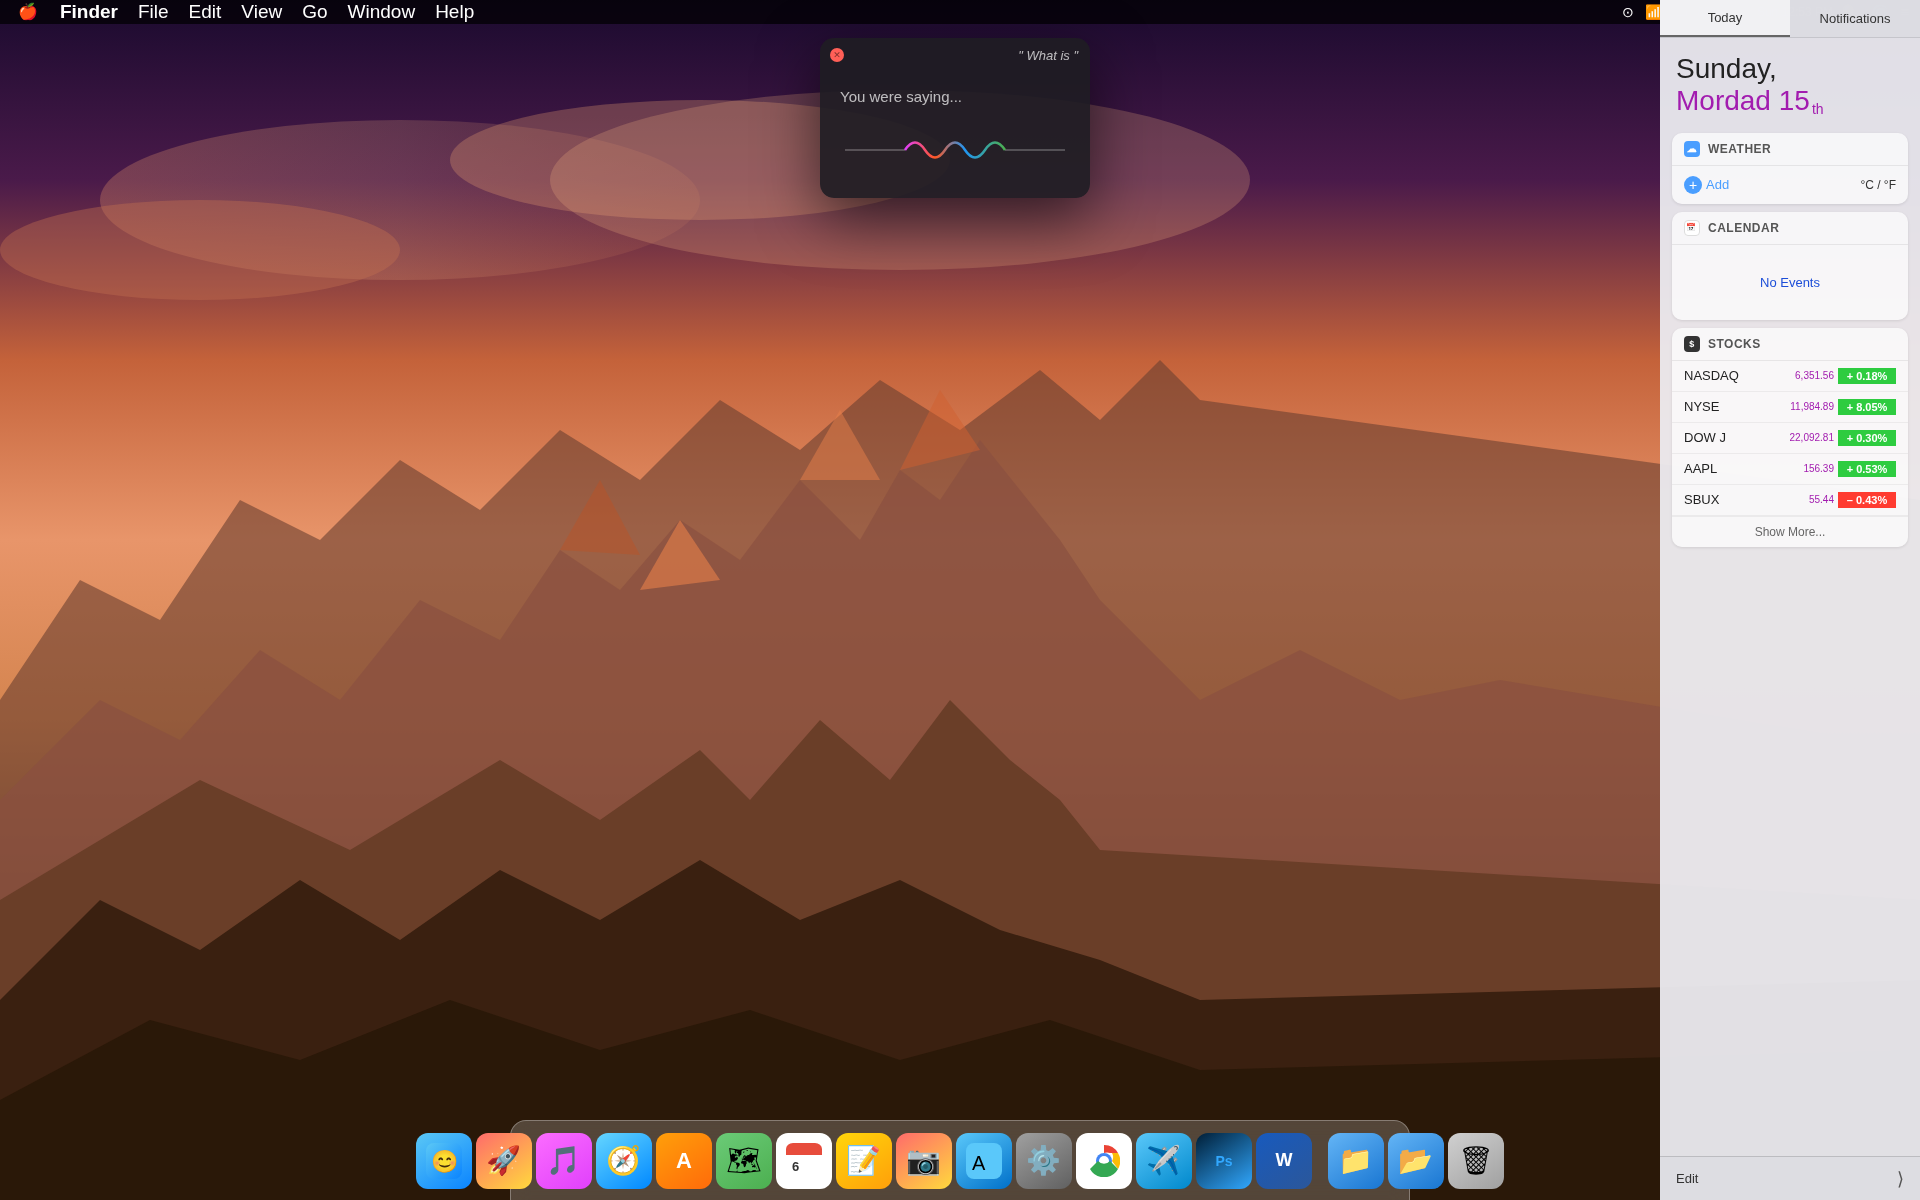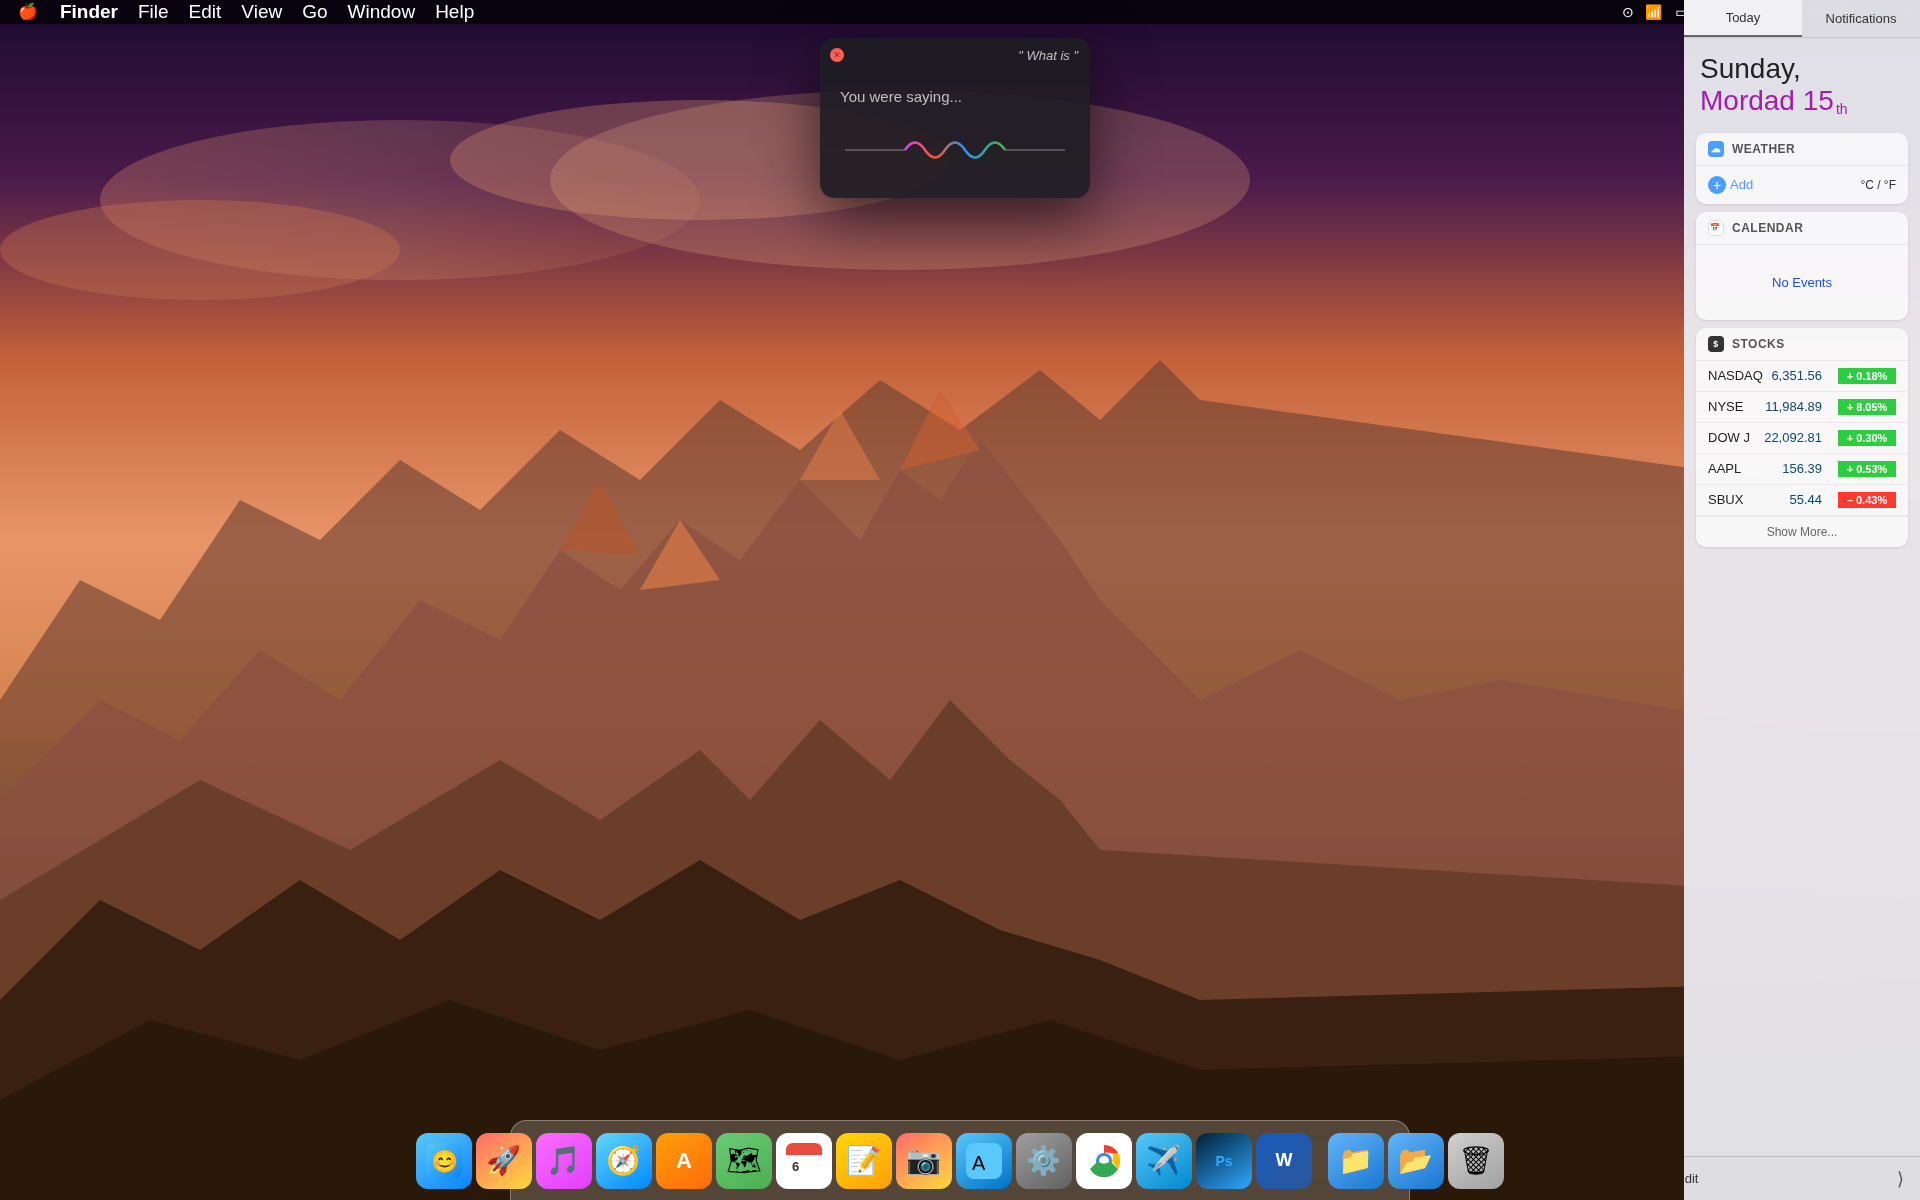--- a/index.html
+++ b/index.html
@@ -201,21 +201,21 @@
       transform: translateX(-50%);
       width: 220px;
       height: 40px;
     }
 
     
     #notification-center {
       position: absolute;
       top: 0;
       right: 0;
-      width: 236px;
+      width: 260px;
       height: 1200px;
       background: rgba(235, 235, 240, 0.95);
       z-index: 150;
       overflow: hidden;
     }
 
     
     #nc-tabs {
       display: flex;
       height: 38px;
@@ -343,24 +343,24 @@
     }
     .stock-row:last-child { border-bottom: none; }
     .stock-name {
       font-size: 13px;
       font-weight: 500;
       color: #222;
       width: 70px;
     }
     .stock-value {
       flex: 1;
-      font-size: 13px;
-      color: #0c4a6e;
+      font-size: 10px;
+      color: #a21caf;
       text-align: right;
-      margin-right: 16px;
+      margin-right: 4px;
     }
     .stock-badge {
       font-size: 11px;
       font-weight: 600;
       padding: 2px 6px;
       border-radius: 0;
       min-width: 58px;
       text-align: center;
     }
     .badge-green { background: #2ecc40; color: white; }

